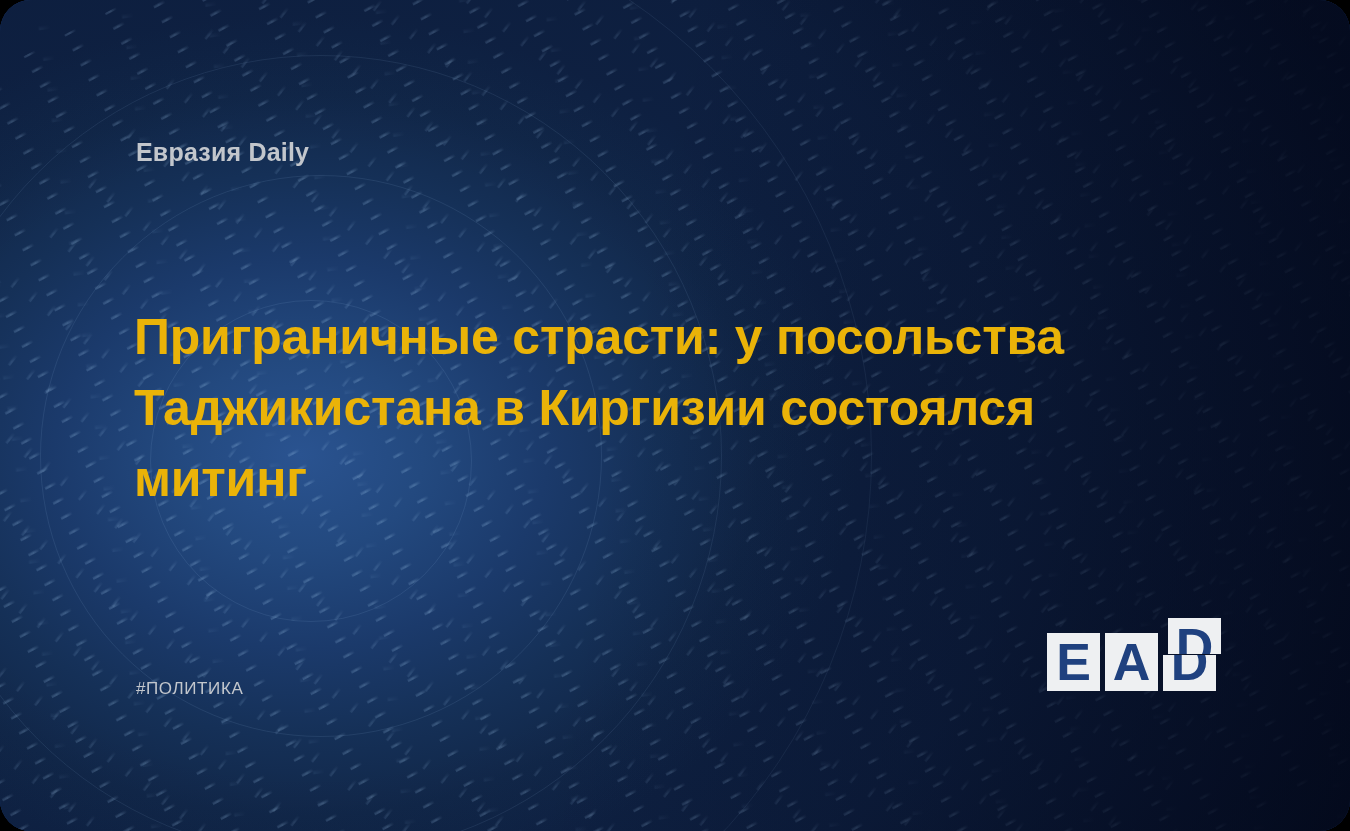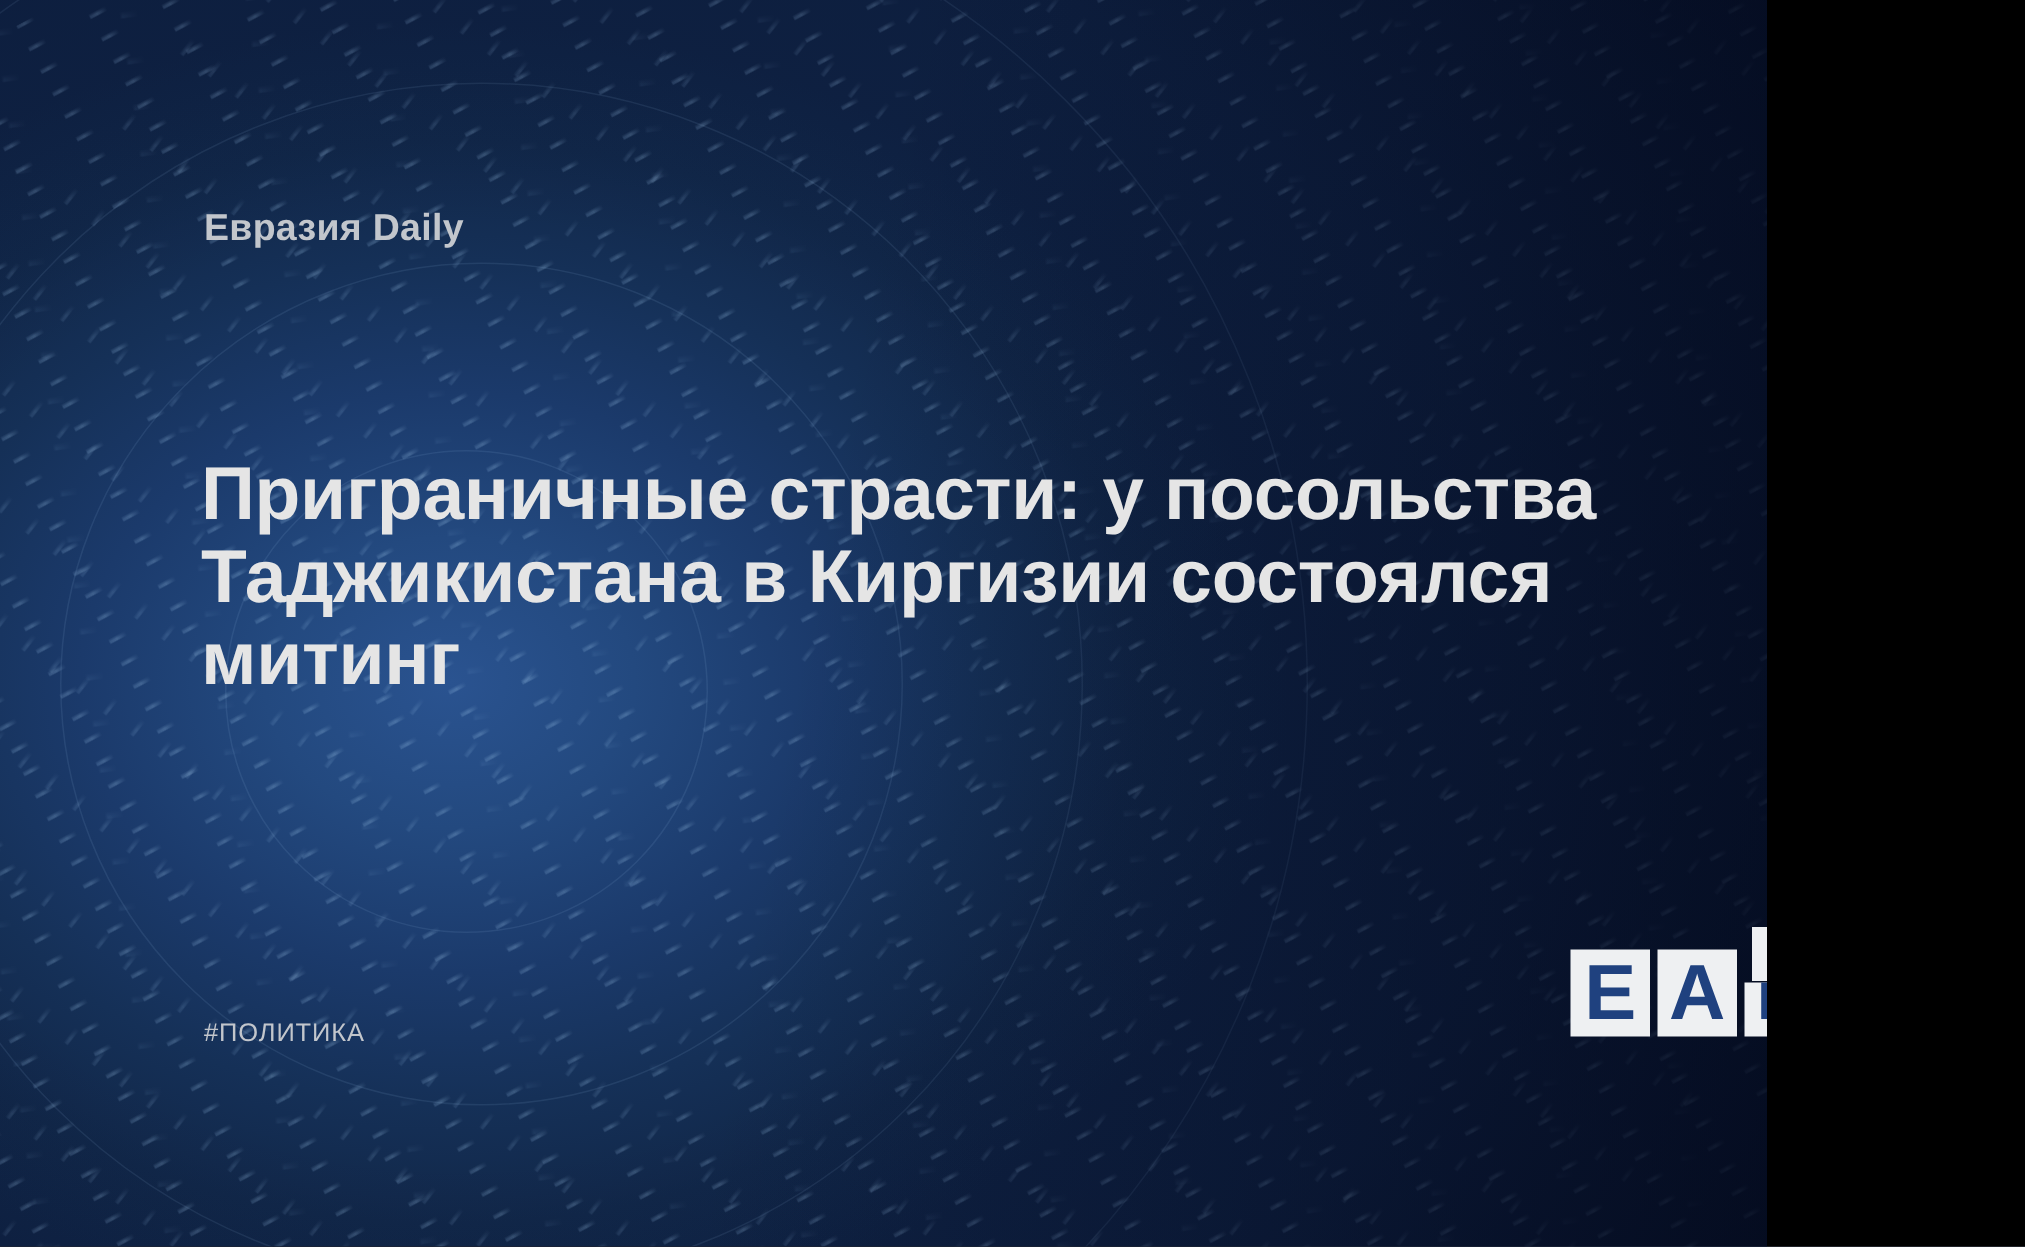--- a/index.html
+++ b/index.html
@@ -2,25 +2,26 @@
 <html><head>
 <meta charset="utf-8">
 <style>
   html, body {
     margin: 0;
     padding: 0;
     background: #000;
   }
   #card {
     position: relative;
-    width: 1178px;
+    width: 1350px;
     height: 831px;
     overflow: hidden;
     font-family: "Liberation Sans", sans-serif;
     background: #0d1f4a;
+    border-radius: 31px;
   }
 
   
   .bg-base {
     position: absolute;
     inset: 0;
     background:
       radial-gradient(ellipse 560px 440px at 300px 455px,
         #2a5390 0%, #23497f 22%, #1b3a6b 44%, #153057 64%, #112749 82%, #0f2244 100%),
       linear-gradient(115deg, #17356a 0%, #143061 30%, #102750 58%, #0c1c40 80%, #0a1838 100%);
@@ -131,22 +132,22 @@
     letter-spacing: 0.2px;
     white-space: nowrap;
   }
   .headline {
     position: absolute;
     left: 134px;
     top: 268px;
     width: 1060px;
     font-size: 50px;
     font-weight: bold;
-    line-height: 55px;
-    color: #e5e5e5;
+    line-height: 71px;
+    color: #eab308;
     letter-spacing: -0.2px;
   }
   .tag {
     position: absolute;
     left: 136px;
     top: 679px;
     font-size: 17px;
     font-weight: normal;
     color: #c2c6cc;
     letter-spacing: 0.6px;

